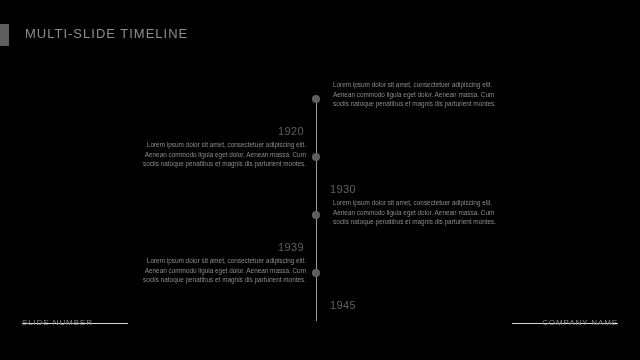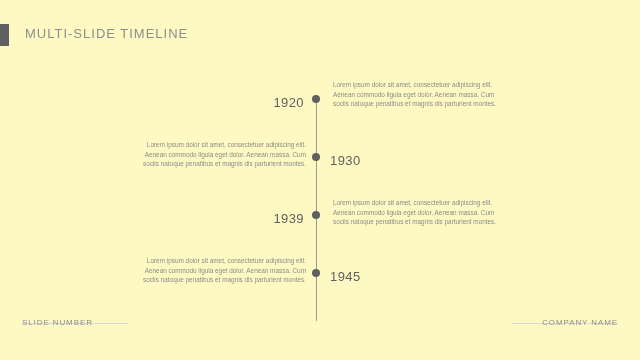--- a/index.html
+++ b/index.html
@@ -10,21 +10,21 @@
     width: 640px;
     height: 360px;
     background: #f0f0ef;
     font-family: "Liberation Sans", sans-serif;
     overflow: hidden;
     position: relative;
   }
   .slide {
     position: absolute;
     inset: 0;
-    background: #fef9c3;
+    background: #000000;
   }
 
   
   .title-accent {
     position: absolute;
     left: 0px;
     top: 24px;
     width: 9px;
     height: 22px;
     background: #5f5f5f;
@@ -58,25 +58,26 @@
     left: 312px;
   }
   .dot-0 { top: 95px; }
   .dot-1 { top: 153px; }
   .dot-2 { top: 211px; }
   .dot-3 { top: 269px; }
 
   
   .year-label {
     position: absolute;
-    font-size: 13px;
+    font-size: 11px;
     color: #5f5f5f;
     letter-spacing: 0.4px;
     font-weight: 400;
     white-space: nowrap;
+    margin-top: 30px;
   }
   .year-left {
     right: 336px;
     text-align: right;
   }
   .year-right {
     left: 330px;
     text-align: left;
   }
   .year-0 { top: 95px; }

